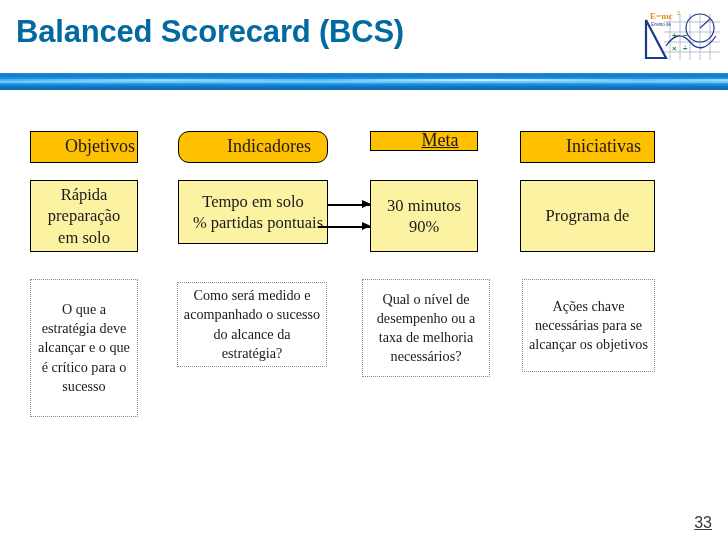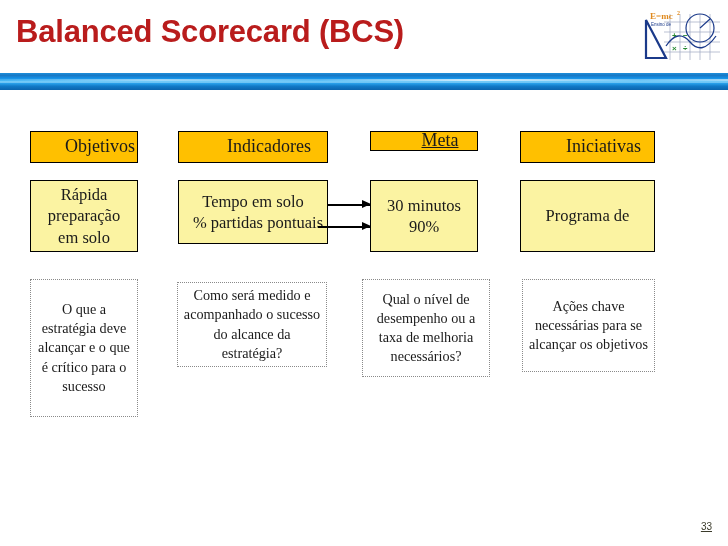--- a/index.html
+++ b/index.html
@@ -24,21 +24,21 @@
     height: 96px;
   }
   #slide-title {
     position: absolute;
     left: 16px;
     top: 14px;
     font-family: "Liberation Sans", sans-serif;
     font-weight: bold;
     font-size: 31px;
     letter-spacing: -0.2px;
-    color: #b91c1c;
+    color: #0369a1;
     white-space: nowrap;
   }
 
   
   #logo {
     position: absolute;
     left: 636px;
     top: 6px;
     width: 86px;
     height: 58px;
@@ -143,21 +143,21 @@
     border-bottom: 4.4px solid transparent;
     border-left: 9px solid #000;
   }
 
   
   #page-number {
     position: absolute;
     right: 16px;
     bottom: 14px;
     font-family: "Liberation Sans", sans-serif;
-    font-size: 10px;
+    font-size: 16px;
     color: #3b3b2b;
     text-decoration: underline;
   }
 </style>
 </head>
 <body>
 
 <div id="slide-header">
 
   <div id="slide-title">Balanced Scorecard (BCS)</div>
@@ -197,21 +197,21 @@
     </svg>
   </div>
 
   <div id="divider-bar"></div>
 </div>
 
 <div class="hdr-box" style="left:30px;  top:131px; width:108px; height:32px;">
   <span>Objetivos</span>
 </div>
 
-<div class="hdr-box" style="left:178px; top:131px; width:150px; height:32px;">
+<div class="hdr-box" style="left:178px; top:131px; width:150px; height:32px;border-radius:11px;">
   <span>Indicadores</span>
 </div>
 
 <div class="hdr-box" style="left:370px; top:131px; width:108px; height:20px;text-decoration:underline;">
   <span>Meta</span>
 </div>
 
 <div class="hdr-box" style="left:520px; top:131px; width:135px; height:32px;">
   <span>Iniciativas</span>
 </div>

